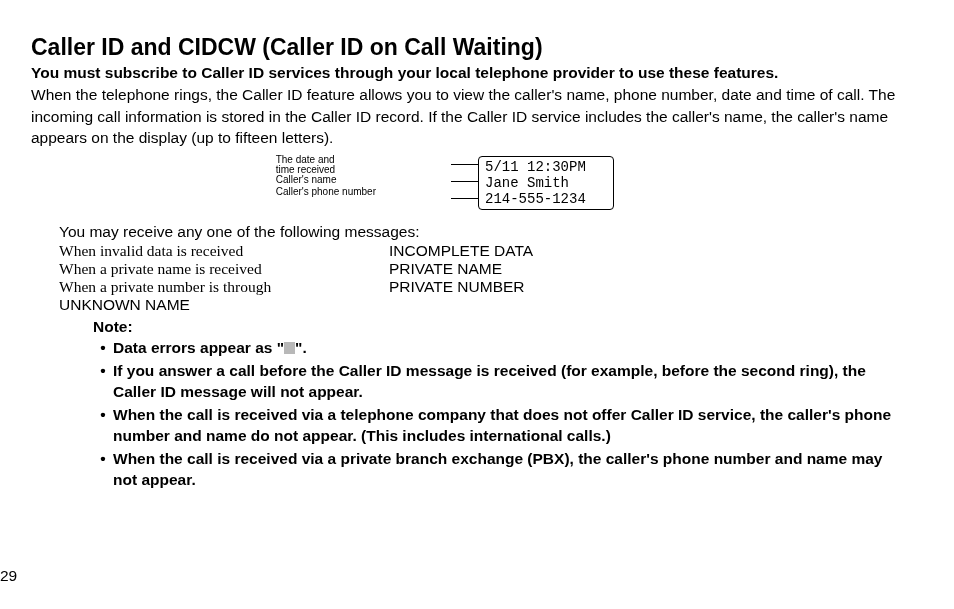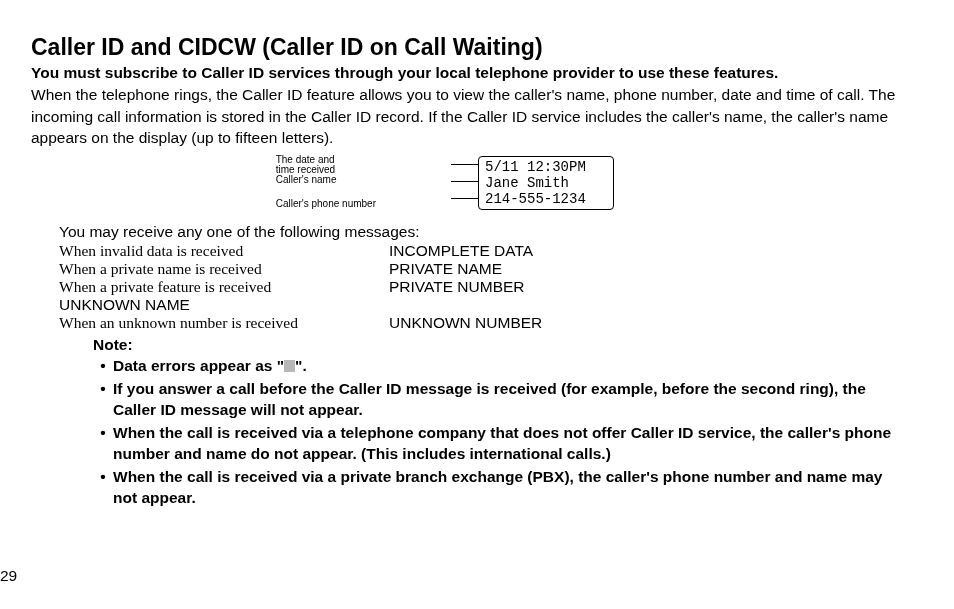--- a/index.html
+++ b/index.html
@@ -47,21 +47,21 @@
     top: 0;
     text-align: left;
     font-family: Arial, Helvetica, sans-serif;
   }
   .diag-label {
     font-size: 10px;
     line-height: 1.0;
     white-space: nowrap;
   }
   .diag-label.two { }
-  .diag-label.three { margin-top: 14px; }
+  .diag-label.three { margin-top: 2px; }
   .lcd {
     position: absolute;
     left: 447px;
     top: 1px;
     width: 136px;
     border: 1px solid #000;
     border-radius: 4px;
     padding: 2px 6px 2px 6px;
     box-sizing: border-box;
   }
@@ -164,29 +164,25 @@
     <p class="msg-intro">You may receive any one of the following messages:</p>
     <div class="msg-row">
       <div class="msg-cond">When invalid data is received</div>
       <div class="msg-val">INCOMPLETE DATA</div>
     </div>
     <div class="msg-row">
       <div class="msg-cond">When a private name is received</div>
       <div class="msg-val">PRIVATE NAME</div>
     </div>
     <div class="msg-row">
-      <div class="msg-cond">When a private feature is received</div>
+      <div class="msg-cond">When a private number is through</div>
       <div class="msg-val">PRIVATE NUMBER</div>
     </div>
     <div class="msg-row">
       <div class="msg-val">UNKNOWN NAME</div>
-    </div>
-    <div class="msg-row">
-      <div class="msg-cond">When an unknown number is received</div>
-      <div class="msg-val">UNKNOWN NUMBER</div>
     </div>
   </div>
 
   <div class="notes">
     <p class="note-title">Note:</p>
 
     <div class="note-item">
       <div class="note-bullet">•</div>
       <div class="note-text">
         <span>Data errors appear as "</span><span class="errsq"></span><span>".</span>

